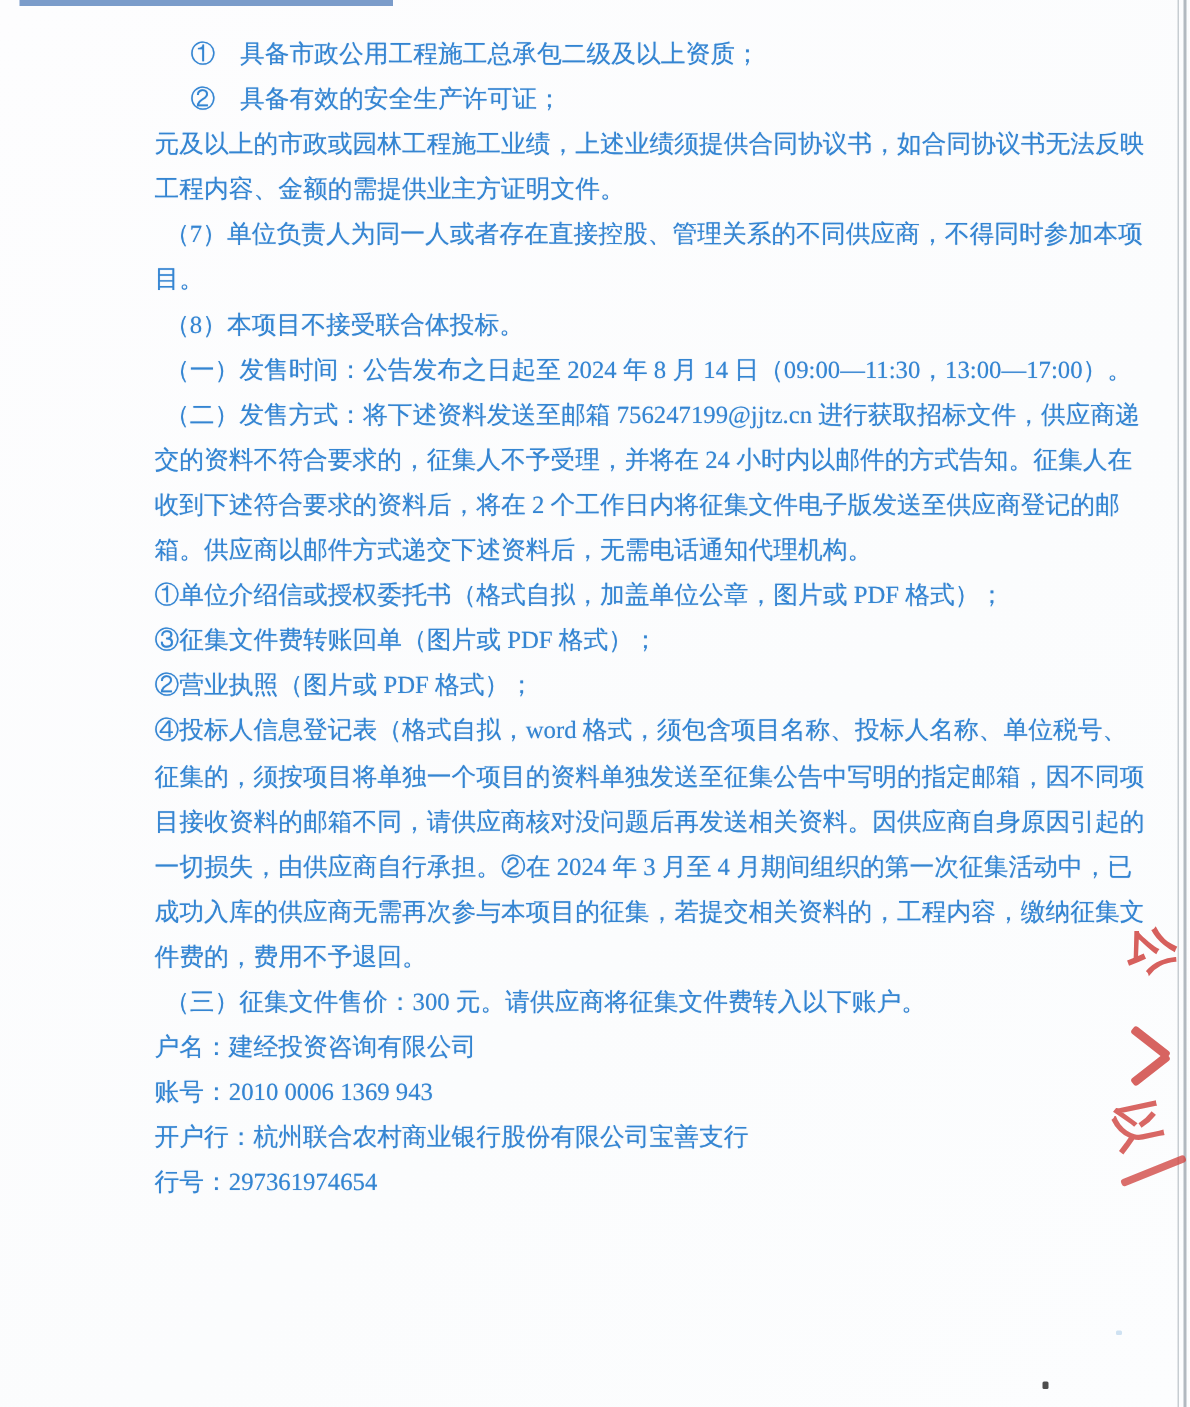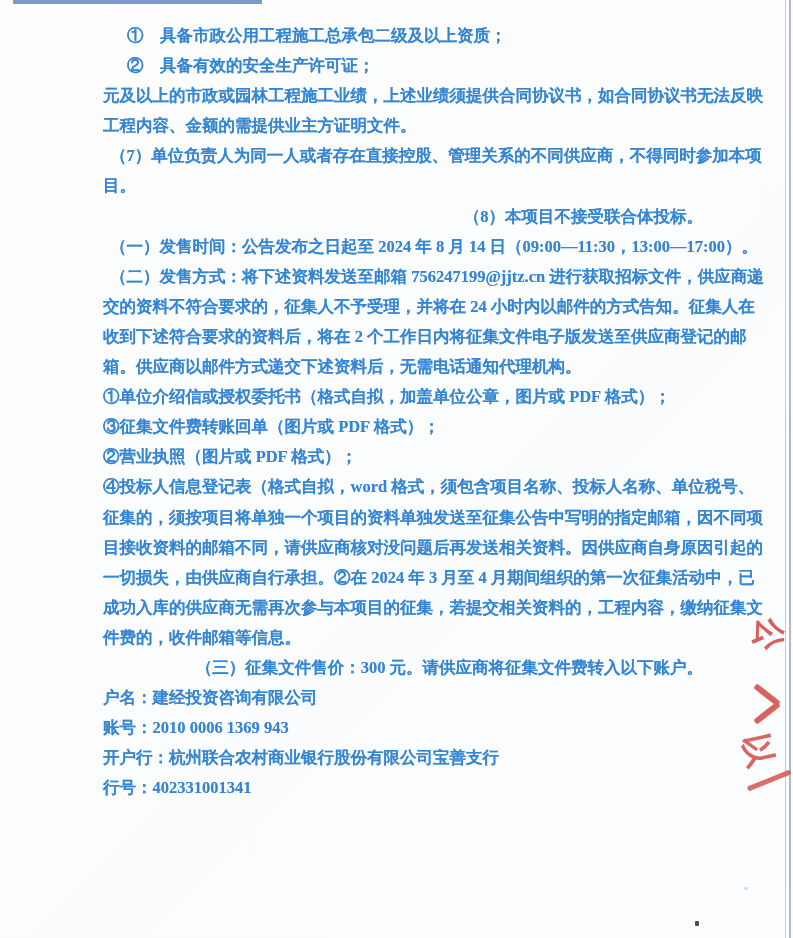--- a/index.html
+++ b/index.html
@@ -11,23 +11,23 @@
   .page{position:absolute;inset:0;background:linear-gradient(135deg,#fdfdfe 0%,#fbfcfd 60%,#fcfdfe 100%);}
   .top-bar{position:absolute;left:13px;top:0;width:249px;height:4px;}
   .edge-line{position:absolute;top:0;bottom:0;}
   .edge-line.a{left:785px;width:1px;background:#c7cdd2;}
   .edge-line.b{left:789px;width:2px;background:#b2b9c0;}
   .doc{
     position:absolute;left:103px;top:21px;width:600px;
     font-size:16.5px;line-height:30.1px;
     text-shadow:0 0 0.6px rgba(54,133,210,0.55);
   }
-  .line{white-space:nowrap;height:30.1px;font-weight:bold;}
+  .line{white-space:nowrap;height:30.1px;}
   .ind-num{padding-left:24px;}
-  .ind-paren{padding-left:7px;text-align:right;}
+  .ind-paren{padding-left:7px;}
   
   .seal-char{position:absolute;font-size:33px;font-weight:bold;
     font-family:"Liberation Serif","DejaVu Serif",serif;}
   .seal-char.top{left:752px;top:612px;transform:rotate(100deg);opacity:.82;}
   .seal-char.bottom{left:741px;top:728px;transform:rotate(78deg);opacity:.78;}
   .seal-chev{position:absolute;left:750px;top:686px;width:36px;height:36px;opacity:.8;}
   .seal-chev .bar{position:absolute;width:30px;height:6px;border-radius:2px;}
   .seal-chev .bar.u{left:2px;top:6px;transform:rotate(38deg);}
   .seal-chev .bar.d{left:2px;top:24px;transform:rotate(-38deg);}
   .seal-stroke{position:absolute;left:746px;top:778px;width:46px;height:5px;
@@ -60,26 +60,26 @@
       <div class="line">收到下述符合要求的资料后，将在 2 个工作日内将征集文件电子版发送至供应商登记的邮</div>
       <div class="line">箱。供应商以邮件方式递交下述资料后，无需电话通知代理机构。</div>
       <div class="line">①单位介绍信或授权委托书（格式自拟，加盖单位公章，图片或 PDF 格式）；</div>
       <div class="line">③征集文件费转账回单（图片或 PDF 格式）；</div>
       <div class="line">②营业执照（图片或 PDF 格式）；</div>
       <div class="line">④投标人信息登记表（格式自拟，word 格式，须包含项目名称、投标人名称、单位税号、</div>
       <div class="line">征集的，须按项目将单独一个项目的资料单独发送至征集公告中写明的指定邮箱，因不同项</div>
       <div class="line">目接收资料的邮箱不同，请供应商核对没问题后再发送相关资料。因供应商自身原因引起的</div>
       <div class="line">一切损失，由供应商自行承担。②在 2024 年 3 月至 4 月期间组织的第一次征集活动中，已</div>
       <div class="line">成功入库的供应商无需再次参与本项目的征集，若提交相关资料的，工程内容，缴纳征集文</div>
-      <div class="line">件费的，收件邮箱等信息。</div>
+      <div class="line">件费的，费用不予退回。</div>
       <div class="line ind-paren">（三）征集文件售价：300 元。请供应商将征集文件费转入以下账户。</div>
       <div class="line">户名：建经投资咨询有限公司</div>
       <div class="line">账号：2010 0006 1369 943</div>
       <div class="line">开户行：杭州联合农村商业银行股份有限公司宝善支行</div>
-      <div class="line">行号：402331001341</div>
+      <div class="line">行号：297361974654</div>
     </div>
 
   <span class="seal-char top" style="color: rgb(207, 62, 58);">公</span>
   <div class="seal-chev">
     <div class="bar u" style="background: rgb(207, 62, 58);"></div>
     <div class="bar d" style="background: rgb(207, 62, 58);"></div>
   </div>
   <span class="seal-char bottom" style="color: rgb(207, 62, 58);">以</span>
   <div class="seal-stroke" style="background: rgb(207, 62, 58);"></div>
 

